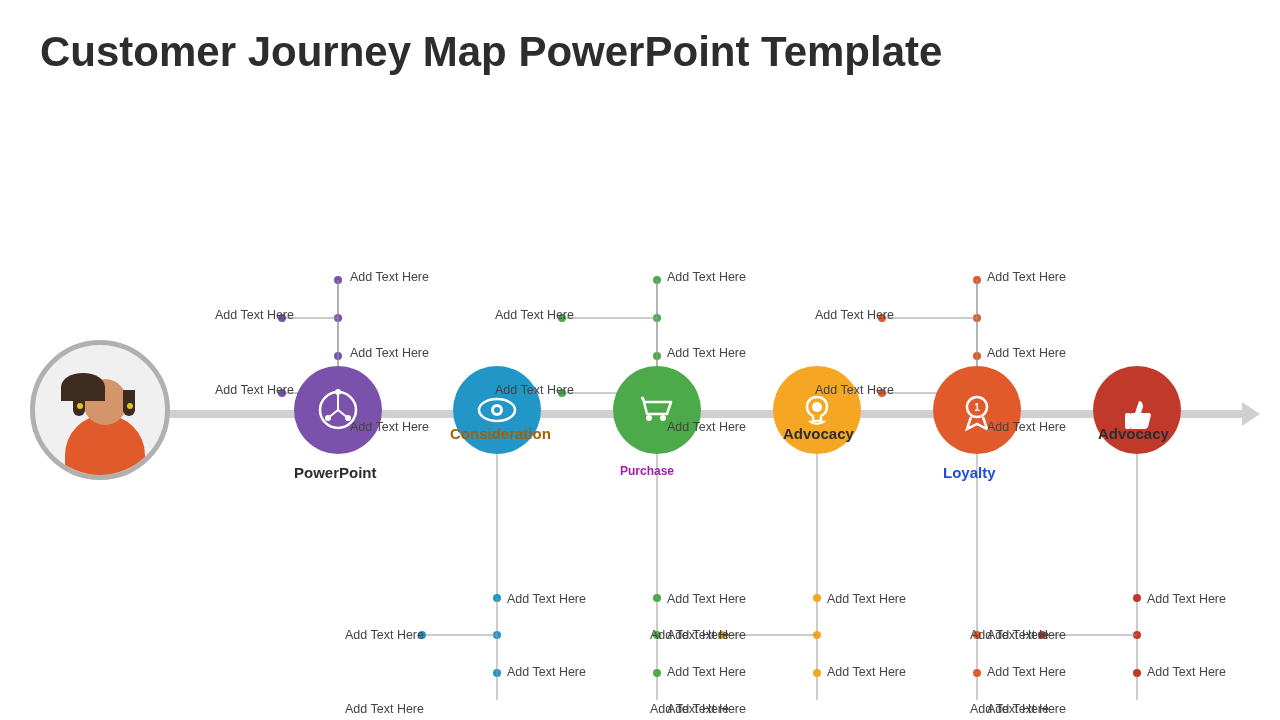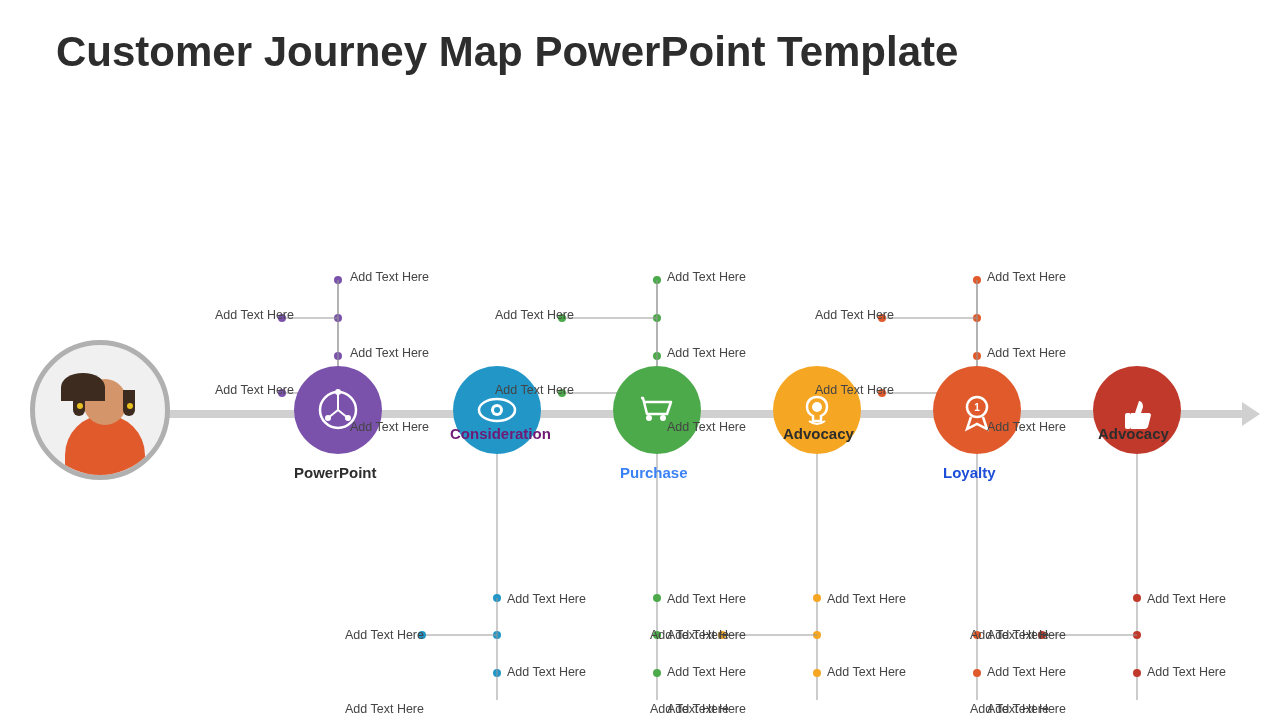--- a/index.html
+++ b/index.html
@@ -10,21 +10,20 @@
       font-family: 'Segoe UI', Arial, sans-serif;
       overflow: hidden;
       position: relative;
     }
 
     .title {
       font-size: 42px;
       font-weight: 700;
       color: #2d2d2d;
       padding: 28px 40px 0 40px;
-      margin-left: 16px;
     }
 
     .diagram-area {
       position: absolute;
       top: 130px;
       left: 0;
       width: 1280px;
       height: 570px;
     }
 
@@ -250,34 +249,34 @@
   </svg>
 
   <div class="text-node" style="left:350px; top:140px;">Add Text Here</div>
   <div class="text-node" style="left:215px; top:178px;">Add Text Here</div>
   <div class="text-node" style="left:350px; top:216px;">Add Text Here</div>
   <div class="text-node" style="left:215px; top:253px;">Add Text Here</div>
   <div class="text-node" style="left:350px; top:290px;">Add Text Here</div>
 
   <div style="position:absolute; left:294px; top:334px; font-size:15px; font-weight:700; color:#2d2d2d;">PowerPoint</div>
 
-  <div style="position:absolute; left:450px; top:295px; font-size:15px; font-weight:700; color:#701a75;">Consideration</div>
+  <div style="position:absolute; left:450px; top:295px; font-size:15px; font-weight:700; color:#a16207;">Consideration</div>
 
   <div class="text-node" style="left:507px; top:462px;">Add Text Here</div>
   <div class="text-node" style="left:345px; top:498px;">Add Text Here</div>
   <div class="text-node" style="left:507px; top:535px;">Add Text Here</div>
   <div class="text-node" style="left:345px; top:572px;">Add Text Here</div>
 
   <div class="text-node" style="left:667px; top:140px;">Add Text Here</div>
   <div class="text-node" style="left:495px; top:178px;">Add Text Here</div>
   <div class="text-node" style="left:667px; top:216px;">Add Text Here</div>
   <div class="text-node" style="left:495px; top:253px;">Add Text Here</div>
   <div class="text-node" style="left:667px; top:290px;">Add Text Here</div>
 
-  <div style="position:absolute; left:620px; top:334px; font-size:15px; font-weight:700; color:#3b82f6;">Purchase</div>
+  <div style="position:absolute; left:620px; top:334px; font-size:12px; font-weight:700; color:#a21caf;">Purchase</div>
 
   <div class="text-node" style="left:667px; top:462px;">Add Text Here</div>
   <div class="text-node" style="left:667px; top:498px;">Add Text Here</div>
   <div class="text-node" style="left:667px; top:535px;">Add Text Here</div>
   <div class="text-node" style="left:667px; top:572px;">Add Text Here</div>
 
   <div style="position:absolute; left:783px; top:295px; font-size:15px; font-weight:700; color:#2d2d2d;">Advocacy</div>
 
   <div class="text-node" style="left:827px; top:462px;">Add Text Here</div>
   <div class="text-node" style="left:650px; top:498px;">Add Text Here</div>

